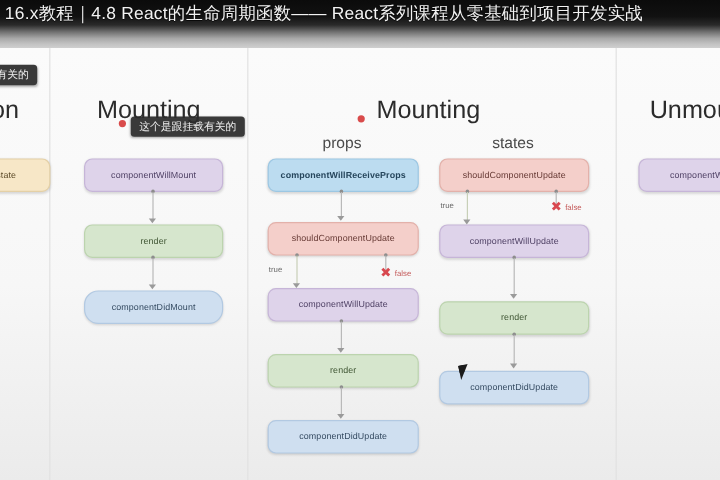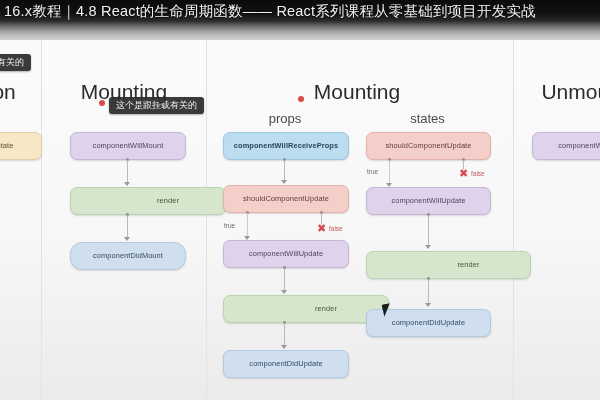--- a/index.html
+++ b/index.html
@@ -103,21 +103,21 @@
     text-align: center;
     border-radius: 7px;
     font-size: 7.4px;
     letter-spacing: .1px;
     color: #3d3d52;
     box-shadow: 0 1px 2px rgba(0,0,0,.13);
     overflow: hidden;
     white-space: nowrap;
   }
   .n-purple { background: #ded3ea; border: 1px solid #c6b5d8; color: #4d3f63; }
-  .n-green  { background: #d6e6cd; border: 1px solid #bcd4ae; color: #3f5533; padding-left: 40px; }
+  .n-green  { background: #d6e6cd; border: 1px solid #bcd4ae; color: #3f5533; }
   .n-blue   { background: #cfdff0; border: 1px solid #b2c9e2; color: #344a61; }
   .n-skyblue{ background: #bcdcf0; border: 1px solid #9cc7e3; color: #26465c; font-weight: bold; }
   .n-red    { background: #f4cfca; border: 1px solid #e3b1aa; color: #653833; }
   .n-yellow { background: #f7e7c7; border: 1px solid #e4d0a6; color: #5e4c2a; }
 
   
   .conn {
     position: absolute;
     width: 1px;
     background: #b9b9b9;

